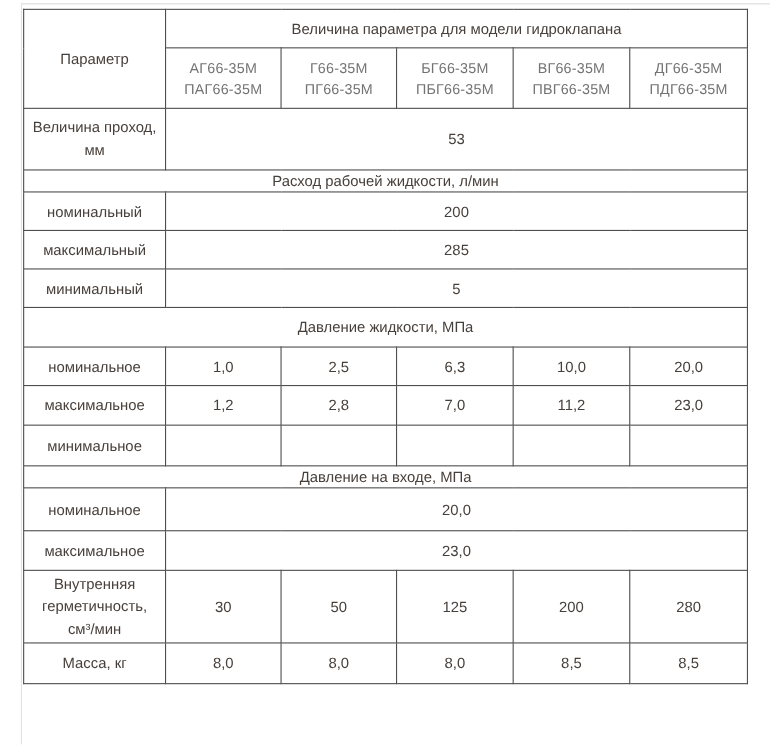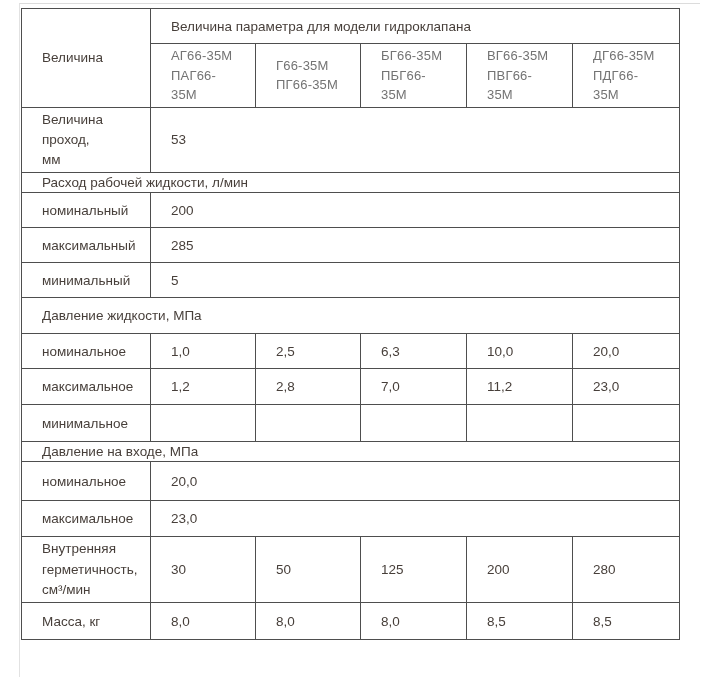--- a/index.html
+++ b/index.html
@@ -24,24 +24,24 @@
     position: absolute;
     left: 21px; top: 8px;
     width: 658px;
     border-collapse: collapse;
     table-layout: fixed;
     color: #473f3a;
     font-size: 13.5px;
   }
   table.spec td, table.spec th {
     border: 1px solid #4e4e4e;
-    text-align: left;
+    text-align: center;
     vertical-align: middle;
     font-weight: normal;
-    padding: 2px 20px;
+    padding: 2px 4px;
     overflow: hidden;
   }
   .r-h1   { height: 35px; }
   .r-h2   { height: 55px; }
   .r-pass { height: 56px; }
   .r-sec1 { height: 16px; }
   .r-std  { height: 35px; }
   .r-sec2 { height: 36px; }
   .r-max2 { height: 36px; }
   .r-min2 { height: 37px; }
@@ -79,21 +79,21 @@
       <col style="width:129px">
       <col style="width:105px">
       <col style="width:105px">
       <col style="width:106px">
       <col style="width:106px">
       <col style="width:107px">
     </colgroup>
 
     <tbody>
         <tr class="r-h1">
-      <th class="param-cell" rowspan="2">Величина</th>
+      <th class="param-cell" rowspan="2">Параметр</th>
       <th colspan="5">Величина параметра для модели гидроклапана</th>
     </tr>
 
     <tr class="r-h2 models-row">
       <th class="two-line">
         <span>АГ66-35М</span>
         <span>ПАГ66-35М</span>
       </th>
       <th class="two-line">
         <span>Г66-35М</span>

